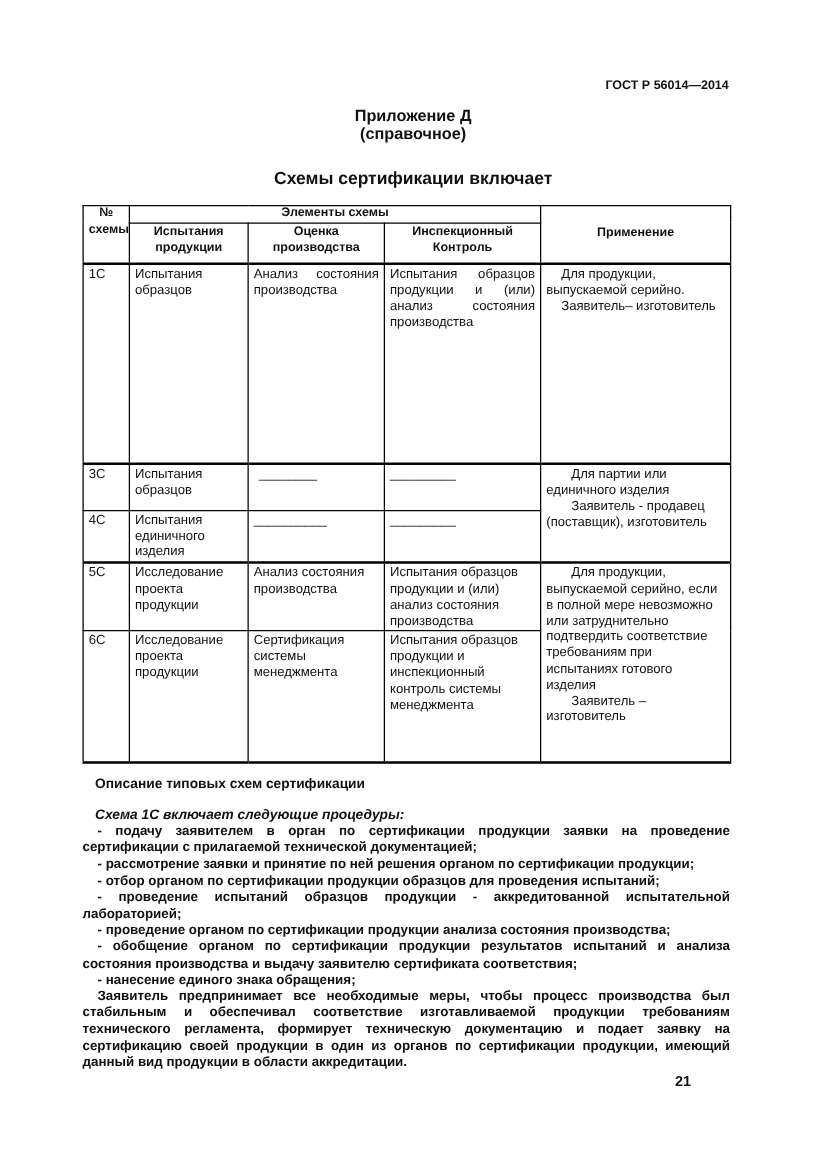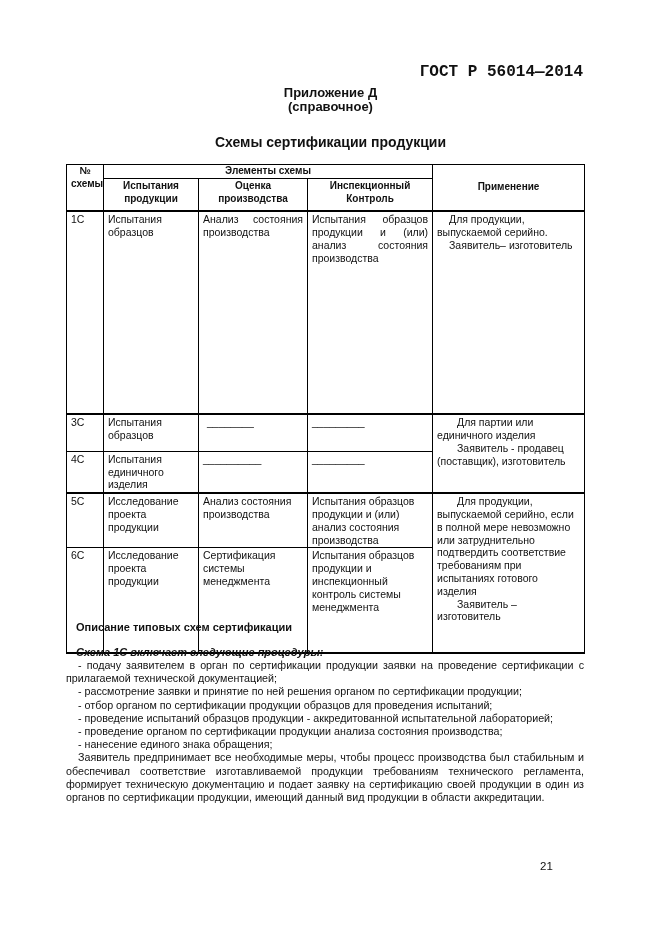--- a/index.html
+++ b/index.html
@@ -1,19 +1,19 @@
 <!DOCTYPE html>
 <html><head>
 <meta charset="utf-8">
 <style>
   html, body { margin: 0; padding: 0; background: #ffffff; }
   body { width: 661px; height: 936px; position: relative; overflow: hidden;
          font-family: "Liberation Sans", sans-serif; color: #111; }
-  .abs { position: absolute; }
-  .gost { left: 0; width: 583px; top: 63px; text-align: right; font-weight: bold; font-size: 16px; font-family: Liberation Mono, monospace; }
+  .abs { position: absolute; font-weight: bold; }
+  .gost { left: 0; width: 583px; top: 63px; text-align: right; font-weight: bold; font-size: 10px; }
   .app-title { left: 0; width: 661px; top: 86px; text-align: center; font-weight: bold; font-size: 13px; line-height: 14px; }
   .main-title { left: 0; width: 661px; top: 134px; text-align: center; font-weight: bold; font-size: 14px; }
   table.cert { position: absolute; left: 66px; top: 164px; width: 518px; border-collapse: collapse;
                table-layout: fixed; font-size: 10.5px; line-height: 12.8px; }
   table.cert td, table.cert th { border: 1px solid #000; vertical-align: top; padding: 1px 4px; }
   table.cert th { font-weight: bold; text-align: center; vertical-align: top; font-size: 10px; }
   .thick-top { border-top: 2px solid #000 !important; }
   .just { text-align: justify; text-align-last: left; }
   .indent { text-indent: 12px; }
   .desc { left: 66px; width: 518px; font-size: 10.7px; line-height: 13.2px; }
@@ -24,21 +24,21 @@
   .page-num { left: 540px; top: 860px; font-size: 11.5px; }
 </style>
 </head>
 <body>
 
 <div class="abs gost">ГОСТ Р 56014—2014</div>
 <div class="abs app-title">
   <div>Приложение Д</div>
   <div>(справочное)</div>
 </div>
-<div class="abs main-title">Схемы сертификации продукции</div>
+<div class="abs main-title">Схемы сертификации включает</div>
 
 <table class="cert">
   <colgroup>
     <col style="width:37px">
       <col style="width:95px">
       <col style="width:109px">
       <col style="width:125px">
       <col style="width:152px">
   </colgroup>
   <tbody>
@@ -58,21 +58,21 @@
     <th style="border-bottom:2px solid #000">
       <div>Оценка</div>
       <div>производства</div>
     </th>
     <th style="border-bottom:2px solid #000">
       <div>Инспекционный</div>
       <div>Контроль</div>
     </th>
   </tr>
 
-  <tr style="height:203px">
+  <tr style="height:160px">
     <td>1С</td>
     <td>Испытания образцов</td>
     <td class="just">Анализ состояния производства</td>
     <td class="just">Испытания образцов продукции и (или) анализ состояния производства</td>
     <td>
       <div class="indent">Для продукции, выпускаемой серийно.</div>
       <div class="indent">Заявитель– изготовитель</div>
     </td>
   </tr>
 
@@ -116,17 +116,18 @@
 
 <div class="abs h-desc">Описание типовых схем сертификации</div>
 <div class="abs h-scheme">Схема 1С включает следующие процедуры:</div>
 
 <div class="abs desc" style="top:659px">
   <p class="ind">- подачу заявителем в орган по сертификации продукции заявки на проведение сертификации с прилагаемой технической документацией;</p>
   <p class="ind">- рассмотрение заявки и принятие по ней решения органом по сертификации продукции;</p>
   <p class="ind">- отбор органом по сертификации продукции образцов для проведения испытаний;</p>
   <p class="ind">- проведение испытаний образцов продукции - аккредитованной испытательной лабораторией;</p>
   <p class="ind">- проведение органом по сертификации продукции анализа состояния производства;</p>
+  <p class="ind">- обобщение органом по сертификации продукции результатов испытаний и анализа состояния производства и выдачу заявителю сертификата соответствия;</p>
   <p class="ind">- нанесение единого знака обращения;</p>
   <p class="ind">Заявитель предпринимает все необходимые меры, чтобы процесс производства был стабильным и обеспечивал соответствие изготавливаемой продукции требованиям технического регламента, формирует техническую документацию и подает заявку на сертификацию своей продукции в один из органов по сертификации продукции, имеющий данный вид продукции в области аккредитации.</p>
 </div>
 
 <div class="abs page-num">21</div>
 
 </body></html>

